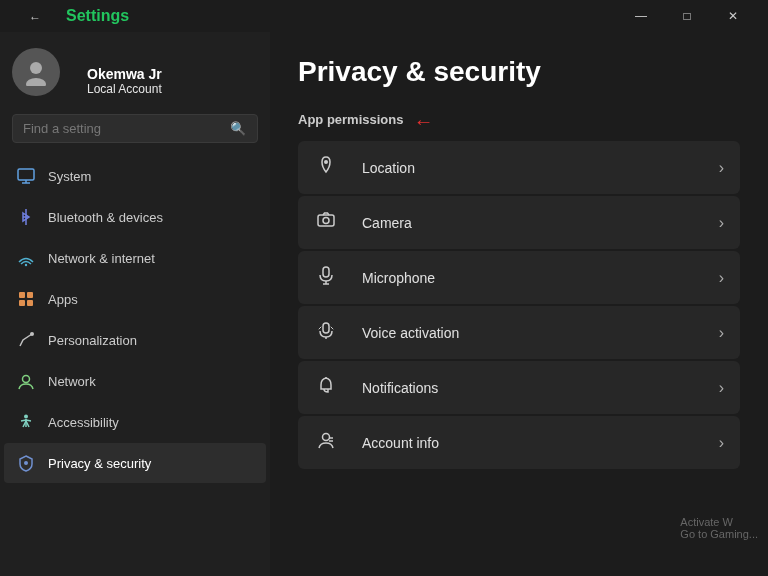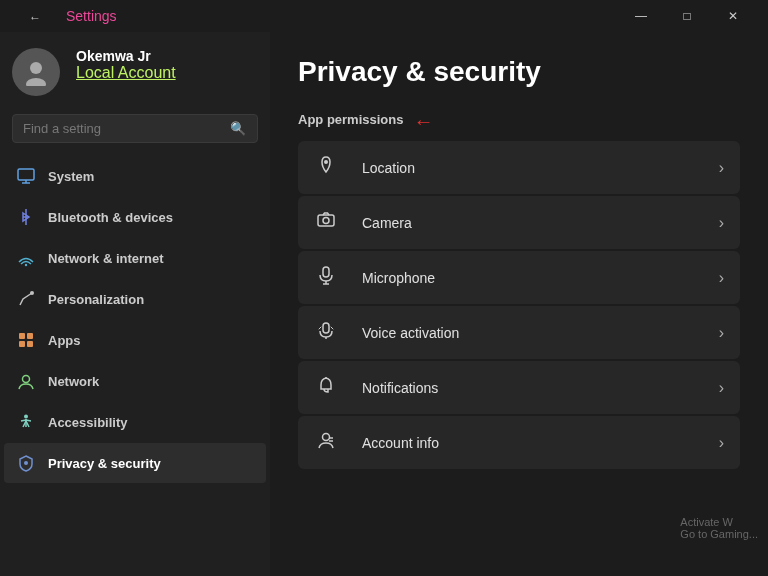--- a/index.html
+++ b/index.html
@@ -24,22 +24,23 @@
       padding: 0 12px;
       justify-content: space-between;
       flex-shrink: 0;
     }
     .title-bar-left {
       display: flex;
       align-items: center;
       gap: 8px;
     }
     .title-bar-title {
-      font-size: 14px;
-      color: #ec4899;
+      font-size: 16px;
+      color: #22c55e;
+      font-weight: bold;
     }
     .title-bar-controls {
       display: flex;
       gap: 0;
     }
     .title-bar-btn {
       width: 46px;
       height: 32px;
       display: flex;
       align-items: center;
@@ -65,45 +66,44 @@
       display: flex;
       flex-direction: column;
       flex-shrink: 0;
       overflow-y: auto;
       overflow-x: hidden;
     }
 
     
     .user-profile {
       display: flex;
-      align-items: flex-start;
+      align-items: flex-end;
       padding: 16px 12px 12px 12px;
-      gap: 16px;
+      gap: 27px;
     }
     .avatar {
       width: 48px;
       height: 48px;
       border-radius: 50%;
       background: #555;
       display: flex;
       align-items: center;
       justify-content: center;
       font-size: 22px;
       color: #ccc;
       flex-shrink: 0;
     }
     .user-info .user-name {
       font-size: 14px;
       font-weight: 600;
       color: #fff;
     }
     .user-info .user-type {
-      font-size: 16px;
-      color: #bef264;
-      text-decoration: underline;
+      font-size: 12px;
+      color: #e5e5e5;
     }
 
     
     .search-container {
       padding: 6px 12px 12px 12px;
     }
     .search-box {
       display: flex;
       align-items: center;
       background: #2d2d2d;
@@ -138,21 +138,21 @@
     .nav-item.active { background: #2d2d2d; color: #fff; }
     .nav-icon {
       width: 20px;
       height: 20px;
       display: flex;
       align-items: center;
       justify-content: center;
       font-size: 16px;
       flex-shrink: 0;
     }
-    .nav-label { font-size: 13px; font-weight: bold; }
+    .nav-label { font-size: 13px; }
 
     
     .content {
       flex: 1;
       background: #1c1c1c;
       overflow-y: auto;
       padding: 24px 28px;
     }
     .page-title {
       font-size: 28px;
@@ -297,37 +297,37 @@
             <path d="M4 15 Q9 10 14 15" stroke="#50b0d0" stroke-width="1.5" fill="none"></path>
             <circle cx="9" cy="16" r="1.2" fill="#50b0d0"></circle>
           </svg>
         </span>
         <span class="nav-label">Network &amp; internet</span>
       </div>
 
       <div class="nav-item">
         <span class="nav-icon">
           <svg width="18" height="18" viewBox="0 0 18 18" fill="none">
-            <path d="M3 15 L6 9 L15 3" stroke="#c0c0c0" stroke-width="1.5" fill="none"></path>
-            <circle cx="15" cy="3" r="2" fill="#c0c0c0"></circle>
-          </svg>
-        </span>
-        <span class="nav-label">Personalization</span>
-      </div>
-
-      <div class="nav-item">
-        <span class="nav-icon">
-          <svg width="18" height="18" viewBox="0 0 18 18" fill="none">
             <rect x="2" y="2" width="6" height="6" rx="1" fill="#e09050"></rect>
             <rect x="10" y="2" width="6" height="6" rx="1" fill="#e09050"></rect>
             <rect x="2" y="10" width="6" height="6" rx="1" fill="#e09050"></rect>
             <rect x="10" y="10" width="6" height="6" rx="1" fill="#e09050"></rect>
           </svg>
         </span>
         <span class="nav-label">Apps</span>
+      </div>
+
+      <div class="nav-item">
+        <span class="nav-icon">
+          <svg width="18" height="18" viewBox="0 0 18 18" fill="none">
+            <path d="M3 15 L6 9 L15 3" stroke="#c0c0c0" stroke-width="1.5" fill="none"></path>
+            <circle cx="15" cy="3" r="2" fill="#c0c0c0"></circle>
+          </svg>
+        </span>
+        <span class="nav-label">Personalization</span>
       </div>
 
       <div class="nav-item">
         <span class="nav-icon">
           <svg width="18" height="18" viewBox="0 0 18 18" fill="none">
             <circle cx="9" cy="7" r="3.5" stroke="#80d080" stroke-width="1.5" fill="none"></circle>
             <path d="M2 17 Q3 12 9 12 Q15 12 16 17" stroke="#80d080" stroke-width="1.5" fill="none"></path>
           </svg>
         </span>
         <span class="nav-label">Network</span>

